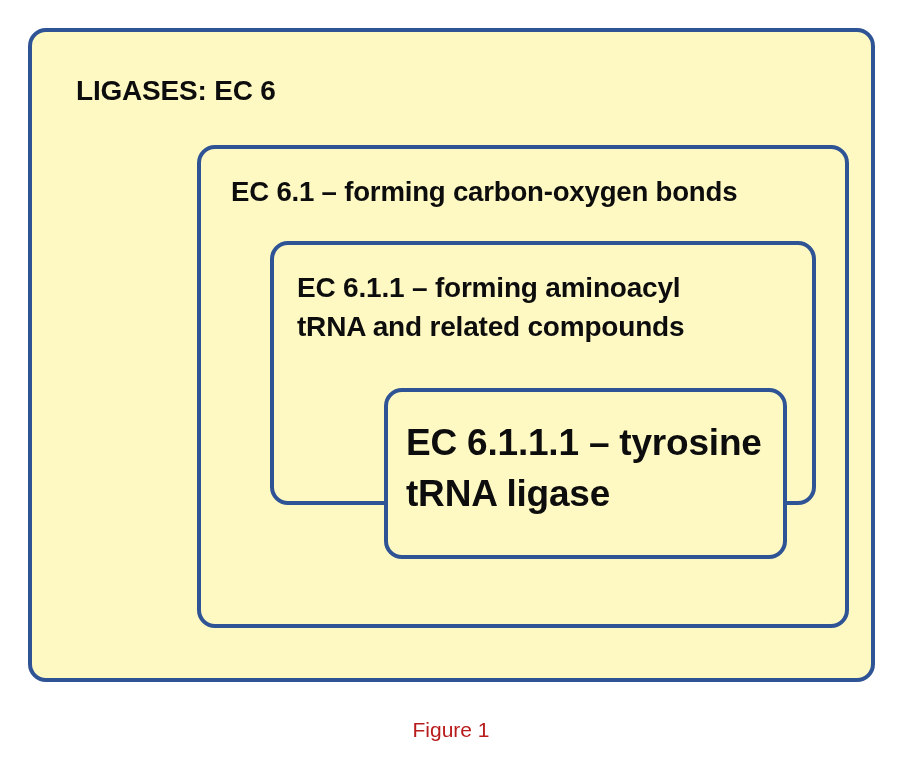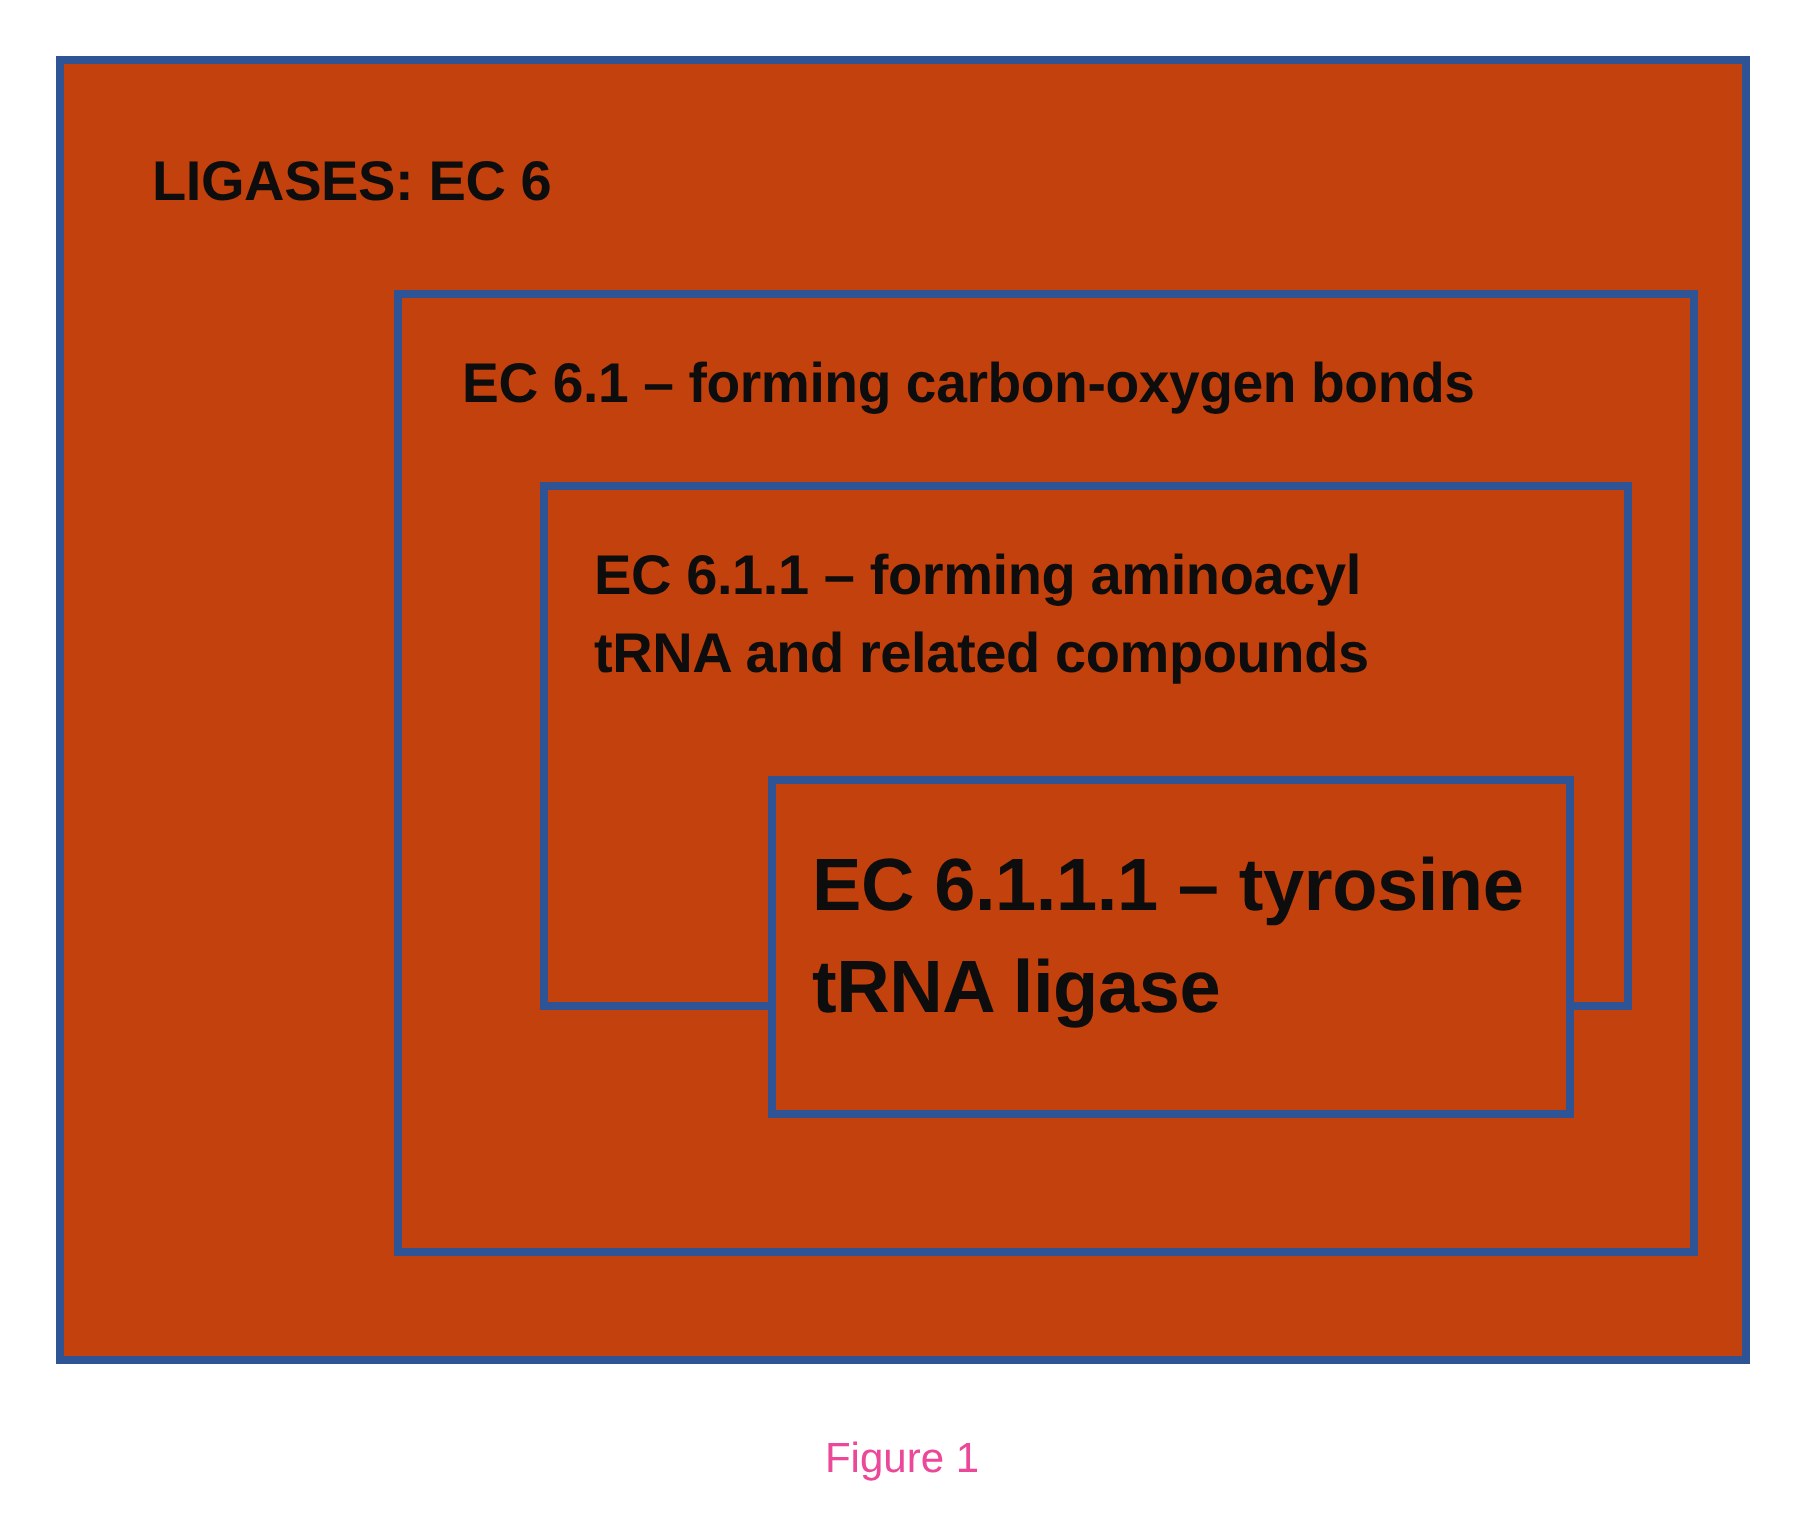--- a/index.html
+++ b/index.html
@@ -22,23 +22,24 @@
     top: 0;
     width: 902px;
     height: 762px;
     background: #ffffff;
   }
 
   
   .ec-box {
     position: absolute;
     box-sizing: border-box;
-    background: #c2410c;
+    background: #fef9c3;
     border-style: solid;
     border-color: #2f5496;
+    border-radius: 18px;
   }
 
   .box-level-1 {
     left: 28px;
     top: 28px;
     width: 847px;
     height: 654px;
     border-width: 4px;
   }
 
@@ -107,21 +108,21 @@
 
   
   .figure-caption {
     position: absolute;
     left: 0;
     top: 718px;
     width: 902px;
     text-align: center;
     font-size: 21px;
     font-weight: 400;
-    color: #ec4899;
+    color: #b91c1c;
     font-family: "Liberation Sans", "DejaVu Sans", sans-serif;
   }
 </style>
 </head>
 <body>
 
 <div class="canvas">
 
   <div class="ec-box box-level-1">
 

